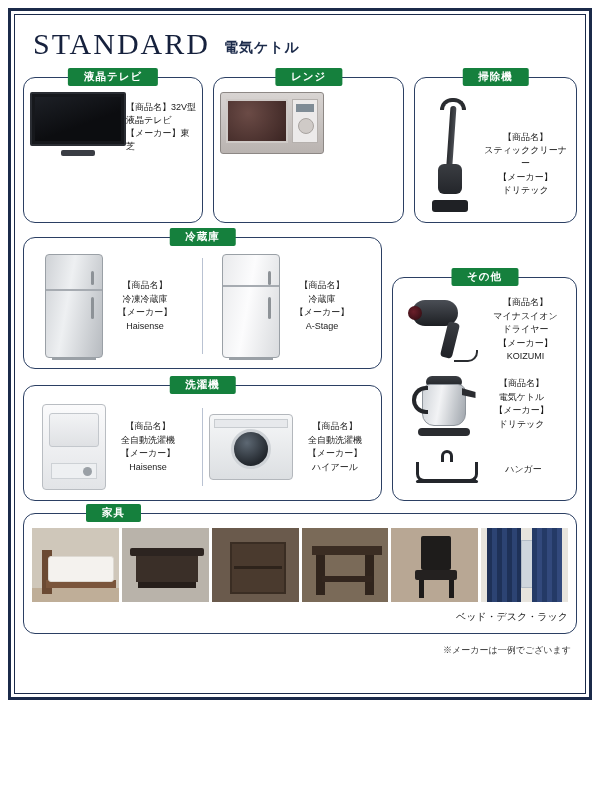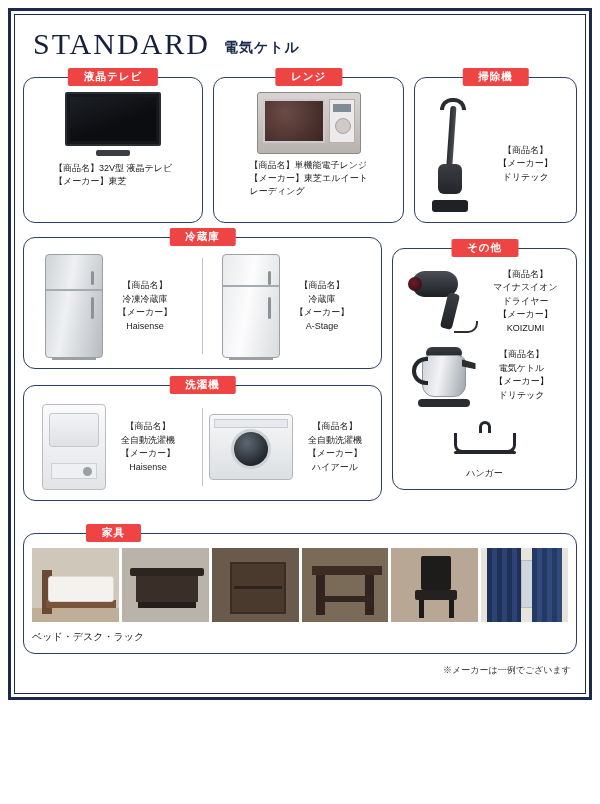--- a/index.html
+++ b/index.html
@@ -51,21 +51,21 @@
     padding-bottom: 4px;
     letter-spacing: 1px;
   }
 
   
   .cat-label {
     position: absolute;
     top: -10px;
     left: 50%;
     transform: translateX(-50%);
-    background: #ef4444;
+    background: #15803d;
     color: #ffffff;
     font-size: 10.5px;
     font-weight: bold;
     letter-spacing: 1px;
     padding: 2px 16px;
     border-radius: 2px;
     white-space: nowrap;
     z-index: 3;
   }
   .card {
@@ -78,21 +78,20 @@
   
   .row {
     display: flex;
     gap: 10px;
     margin-top: 14px;
   }
   .row1 .card { flex: 1; }
 
   .prod {
     display: flex;
-    flex-direction: column;
     align-items: center;
     padding: 14px 6px 8px 6px;
   }
   .thumb-box {
     display: flex;
     align-items: center;
     justify-content: center;
   }
   .caption {
     font-size: 9px;
@@ -140,35 +139,35 @@
   .other-item + .other-item { margin-top: 4px; }
   .other-meta {
     font-size: 9px;
     line-height: 1.5;
     text-align: center;
     width: 72px;
     color: #1a1a1a;
   }
 
   
-  .furn-card { margin-top: 32px; }
+  .furn-card { margin-top: 12px; }
   .furn-wrap { padding: 14px 8px 8px 8px; }
   .furn-strip {
     display: flex;
     gap: 3px;
     justify-content: center;
   }
   .furn-cell {
     width: 90px; height: 74px;
     overflow: hidden;
     position: relative;
   }
   .furn-caption {
     margin-top: 7px;
-    text-align: left;
+    text-align: right;
     font-size: 10px;
     line-height: 1.6;
     color: #1a1a1a;
   }
 
   .footnote {
     text-align: right;
     font-size: 9px;
     color: #333;
     margin-top: 10px;
@@ -386,58 +385,54 @@
               <div class="stand"></div>
             </div>
           </div>
           <div class="caption left">
             <div>【商品名】32V型 液晶テレビ</div>
             <div>【メーカー】東芝</div>
           </div>
         </div>
       </div>
 
-      <div class="card" style="flex:1.08;font-family:Liberation Mono, monospace;">
+      <div class="card" style="flex:1.08;">
         <div class="cat-label">レンジ</div>
         <div class="prod">
           <div class="thumb-box">
             <div class="mwave">
               <div class="door"></div>
               <div class="panel"></div>
             </div>
-          </div>
-          <div class="caption left">
-            <div>【商品名】単機能電子レンジ</div>
-            <div>【メーカー】東芝エルイート</div>
-            <div>レーディング</div>
           </div>
         </div>
       </div>
 
       <div class="card" style="flex:0.92;">
         <div class="cat-label">掃除機</div>
         <div class="prod" style="flex-direction:row; justify-content:center; gap:6px; padding-top:18px;">
           <div class="thumb-box">
             <div class="vac">
               <div class="handle"></div>
               <div class="pole"></div>
               <div class="body"></div>
               <div class="head"></div>
             </div>
           </div>
           <div class="caption" style="width:84px; margin-top:18px;">
             <div>【商品名】</div>
+            <div>スティッククリーナー</div>
             <div>【メーカー】</div>
             <div>ドリテック</div>
           </div>
         </div>
       </div>
     </div>
 
-    <div class="row" style="align-items:center;">
+    <div class="row" style="align-items:flex-end;">
 
       <div style="flex:1; display:flex; flex-direction:column; gap:16px;">
         <div class="card">
           <div class="cat-label">冷蔵庫</div>
           <div class="split">
             <div class="half">
               <div class="thumb-box">
                 <div class="fridge">
                   <div class="split-line"></div>
                     <div class="h1"></div>
@@ -542,21 +537,21 @@
             </div>
             <div class="other-meta">
               <div>【商品名】</div>
               <div>電気ケトル</div>
               <div>【メーカー】</div>
               <div>ドリテック</div>
             </div>
           </div>
 
 
-          <div class="other-item" style="margin-top:10px;flex-direction:column;">
+          <div class="other-item" style="margin-top:10px;">
             <div class="thumb-box">
               <div class="hanger">
                 <div class="hook"></div>
                   <div class="h"></div>
                   <div class="bar"></div>
               </div>
             </div>
             <div class="other-meta">ハンガー</div>
           </div>
 

